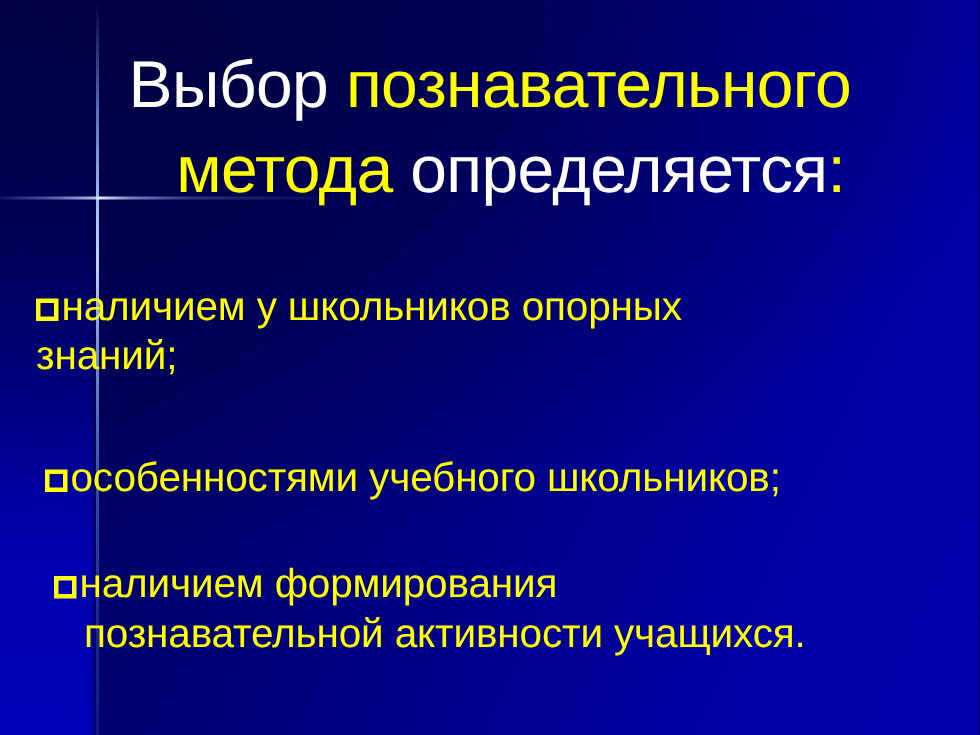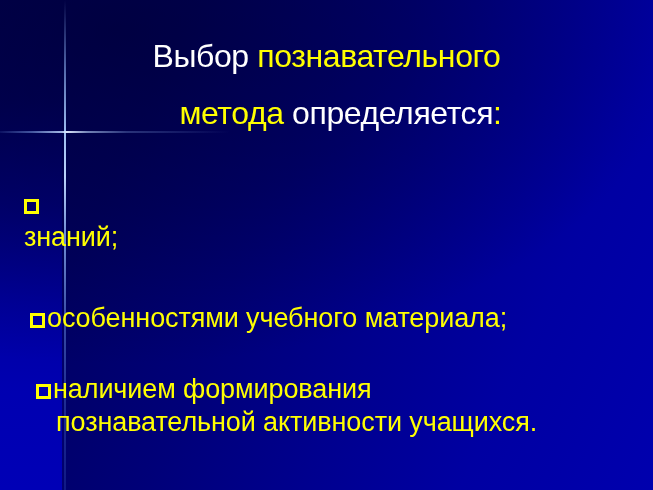--- a/index.html
+++ b/index.html
@@ -85,21 +85,21 @@
         rgba(120,165,240,0.00) 100%);
   }
 
   
   .title {
     position: absolute;
     left: 0;
     top: 28px;
     width: 653px;
     text-align: center;
-    font-size: 32px;
+    font-size: 44px;
     line-height: 57px;
     font-weight: 400;
     letter-spacing: -0.4px;
     white-space: nowrap;
   }
   .title .ln2 { padding-left: 28px; text-align: center; }
   .w { color: #FFFFFF; }
   .y { color: #FFFF00; }
 
   
@@ -150,26 +150,26 @@
 
   <div class="title">
     <span class="ln1"><span class="w">Выбор </span><span class="y">познавательного</span></span>
     <br>
     <span class="ln2"><span class="y">метода </span><span class="w">определяется</span><span class="y">:</span></span>
   </div>
 
   <div class="bullets">
 
     <div class="bullet" id="b1">
-      <span class="line"><span class="sq"></span></span>
+      <span class="line"><span class="sq"></span><span>наличием у школьников опорных</span></span>
       <span class="line cont">знаний;</span>
     </div>
 
     <div class="bullet" id="b2">
-      <span class="line"><span class="sq"></span><span>особенностями учебного материала;</span></span>
+      <span class="line"><span class="sq"></span><span>особенностями учебного школьников;</span></span>
     </div>
 
     <div class="bullet" id="b3">
       <span class="line"><span class="sq"></span><span>наличием формирования</span></span>
       <span class="line cont">познавательной активности учащихся.</span>
     </div>
 
   </div>
 </div>
 

